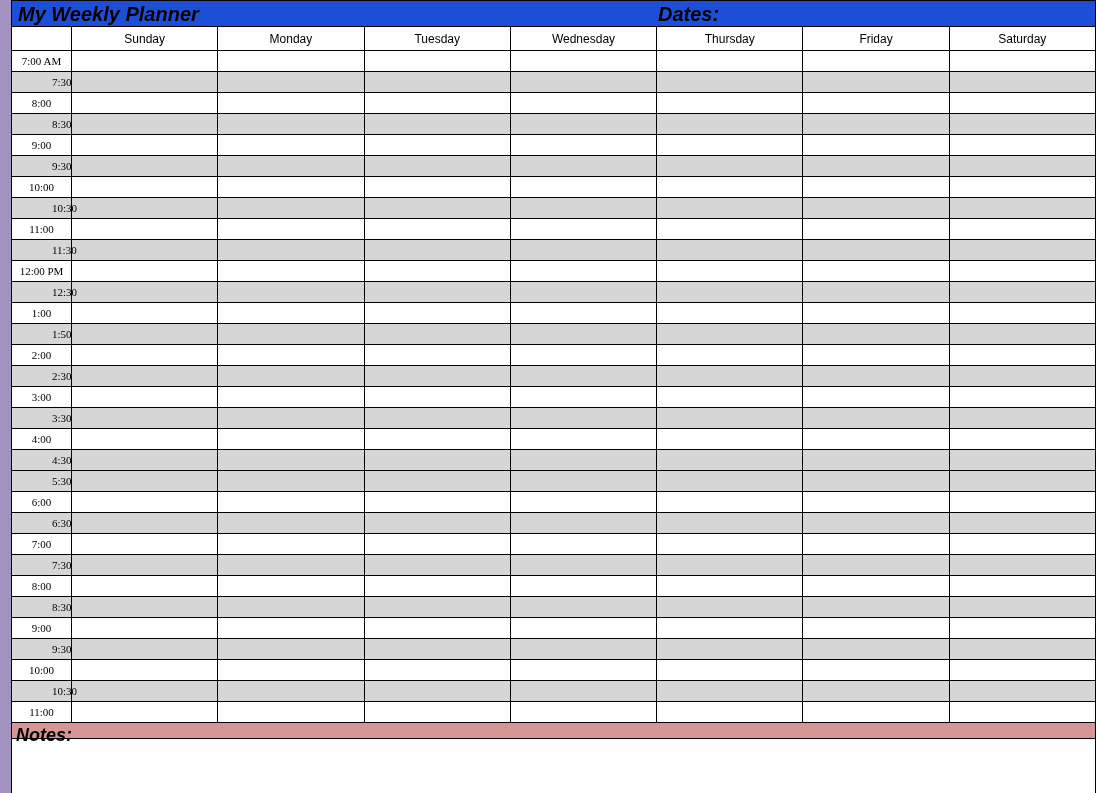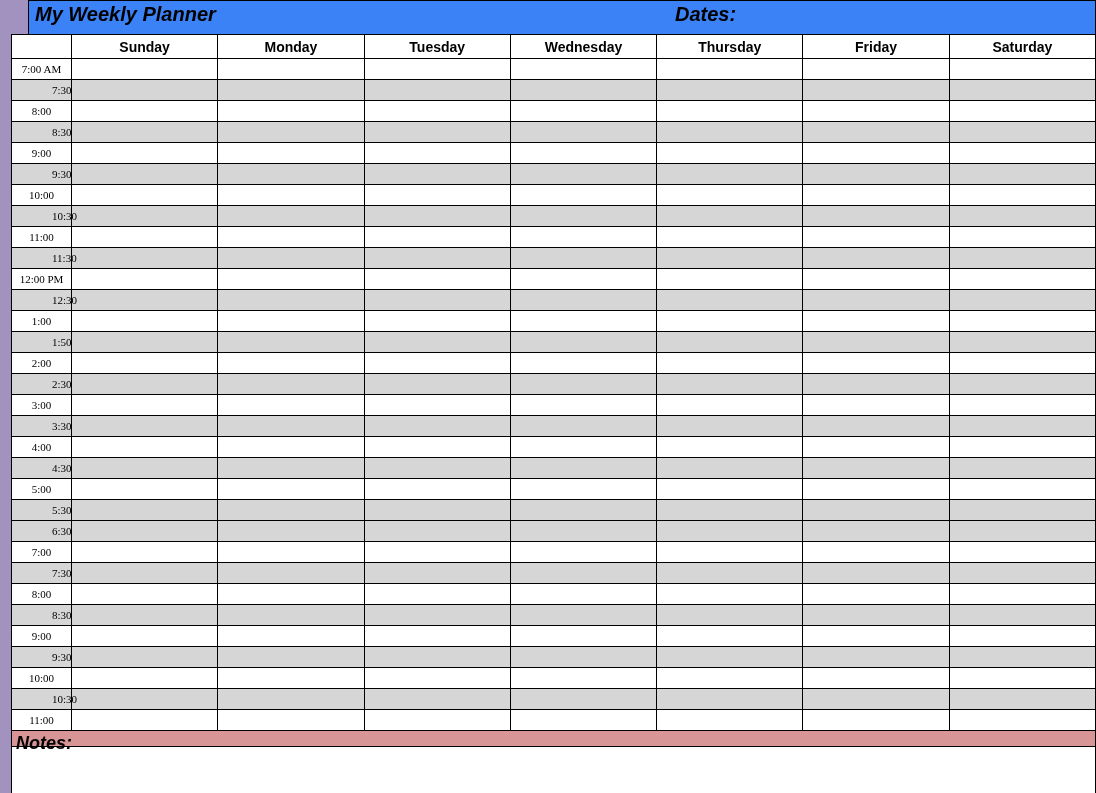--- a/index.html
+++ b/index.html
@@ -14,25 +14,24 @@
   }
   .frame {
     position: absolute;
     left: 11px;
     top: 0;
     width: 1085px;
     height: 793px;
   }
   .header-row {
     display: flex;
-    height: 34px;
-    background: #3b82f6;
+    height: 26px;
+    background: #1d4ed8;
     border: 1px solid #000;
     border-bottom: none;
-    margin-left: 17px;
   }
   .header-title {
     flex: 0 0 640px;
     font: italic bold 20px Arial;
     padding-left: 6px;
     line-height: 26px;
   }
   .header-dates {
     flex: 1 1 auto;
     font: italic bold 20px Arial;
@@ -47,22 +46,22 @@
   th, td {
     border: 1px solid #000;
     padding: 0;
     height: 20px;
     line-height: 20px;
     text-align: center;
     font-size: 12px;
   }
   th {
     background: #fff;
-    font-weight: bold;
-    font-size: 14px;
+    font-weight: normal;
+    font-size: 12px;
     height: 24px;
   }
   col.timecol { width: 60px; }
   .time-cell {
     background: #fff;
     font-size: 11px;
     white-space: nowrap;
     font-family: Liberation Serif, serif;
   }
   .time-cell.shaded { background: #d6d6d6; padding-left: 40px; }
@@ -312,38 +311,38 @@
           <td class="time-cell shaded">4:30</td>
           <td class="slot-cell shaded"></td>
           <td class="slot-cell shaded"></td>
           <td class="slot-cell shaded"></td>
           <td class="slot-cell shaded"></td>
           <td class="slot-cell shaded"></td>
           <td class="slot-cell shaded"></td>
           <td class="slot-cell shaded"></td>
         </tr>
         <tr>
-          <td class="time-cell">5:00</td>
-          <td class="slot-cell"></td>
-          <td class="slot-cell"></td>
-          <td class="slot-cell"></td>
-          <td class="slot-cell"></td>
-          <td class="slot-cell"></td>
-          <td class="slot-cell"></td>
-          <td class="slot-cell"></td>
-        </tr>
-        <tr>
           <td class="time-cell shaded">5:30</td>
           <td class="slot-cell shaded"></td>
           <td class="slot-cell shaded"></td>
           <td class="slot-cell shaded"></td>
           <td class="slot-cell shaded"></td>
           <td class="slot-cell shaded"></td>
           <td class="slot-cell shaded"></td>
           <td class="slot-cell shaded"></td>
+        </tr>
+        <tr>
+          <td class="time-cell">6:00</td>
+          <td class="slot-cell"></td>
+          <td class="slot-cell"></td>
+          <td class="slot-cell"></td>
+          <td class="slot-cell"></td>
+          <td class="slot-cell"></td>
+          <td class="slot-cell"></td>
+          <td class="slot-cell"></td>
         </tr>
         <tr>
           <td class="time-cell shaded">6:30</td>
           <td class="slot-cell shaded"></td>
           <td class="slot-cell shaded"></td>
           <td class="slot-cell shaded"></td>
           <td class="slot-cell shaded"></td>
           <td class="slot-cell shaded"></td>
           <td class="slot-cell shaded"></td>
           <td class="slot-cell shaded"></td>

